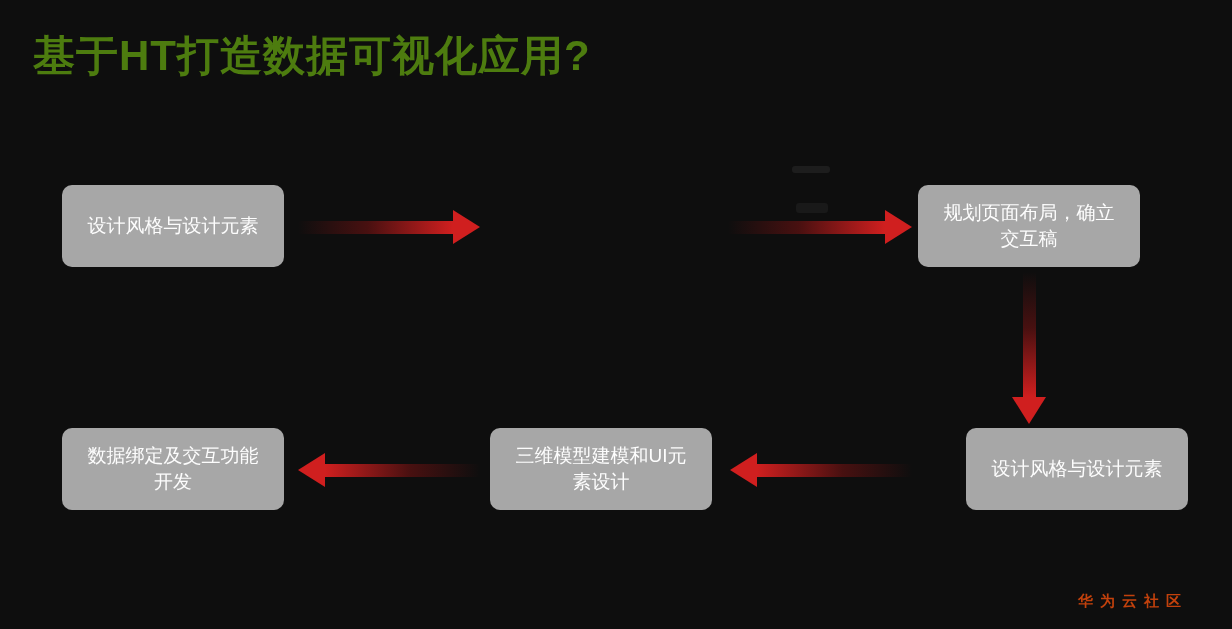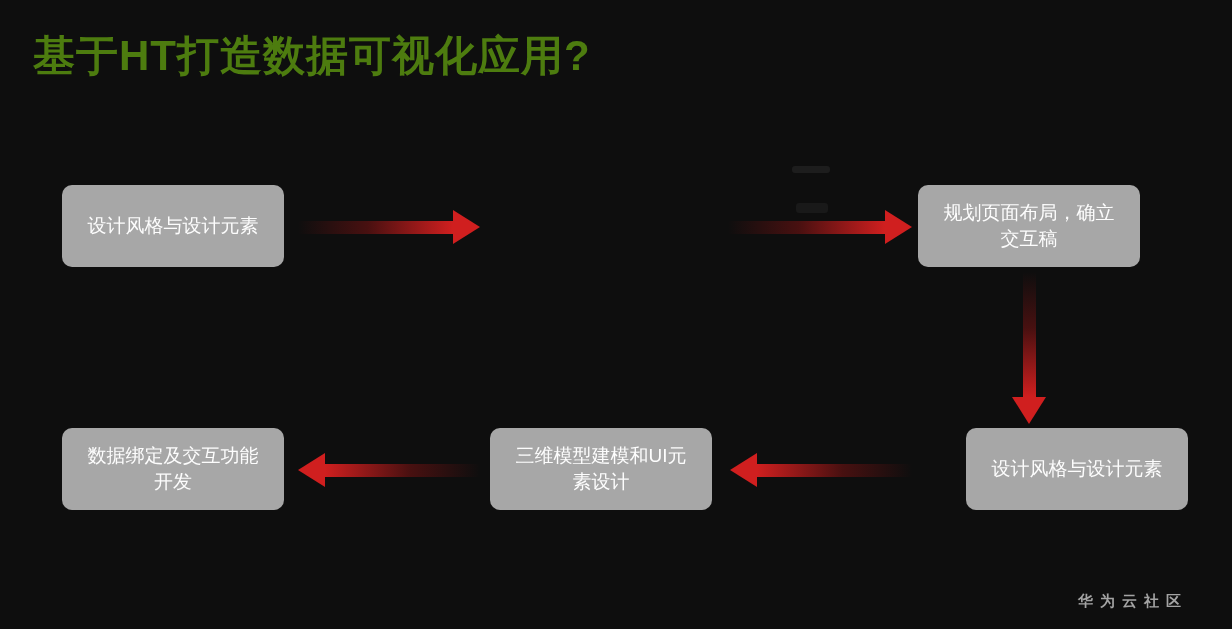--- a/index.html
+++ b/index.html
@@ -95,21 +95,21 @@
     background: #1d1d1d;
     border-radius: 3px;
   }
   .smudge-1 { left: 792px; top: 166px; width: 38px; height: 7px; }
   .smudge-2 { left: 796px; top: 203px; width: 32px; height: 10px; background:#191919; }
 
   .watermark {
     position: absolute;
     right: 44px;
     bottom: 18px;
-    color: #a3a3a3;
+    color: #c2410c;
     font-size: 15px;
     letter-spacing: 7px;
     font-weight: 600;
   }
 </style>
 </head>
 <body>
 
 <div class="stage">
 

